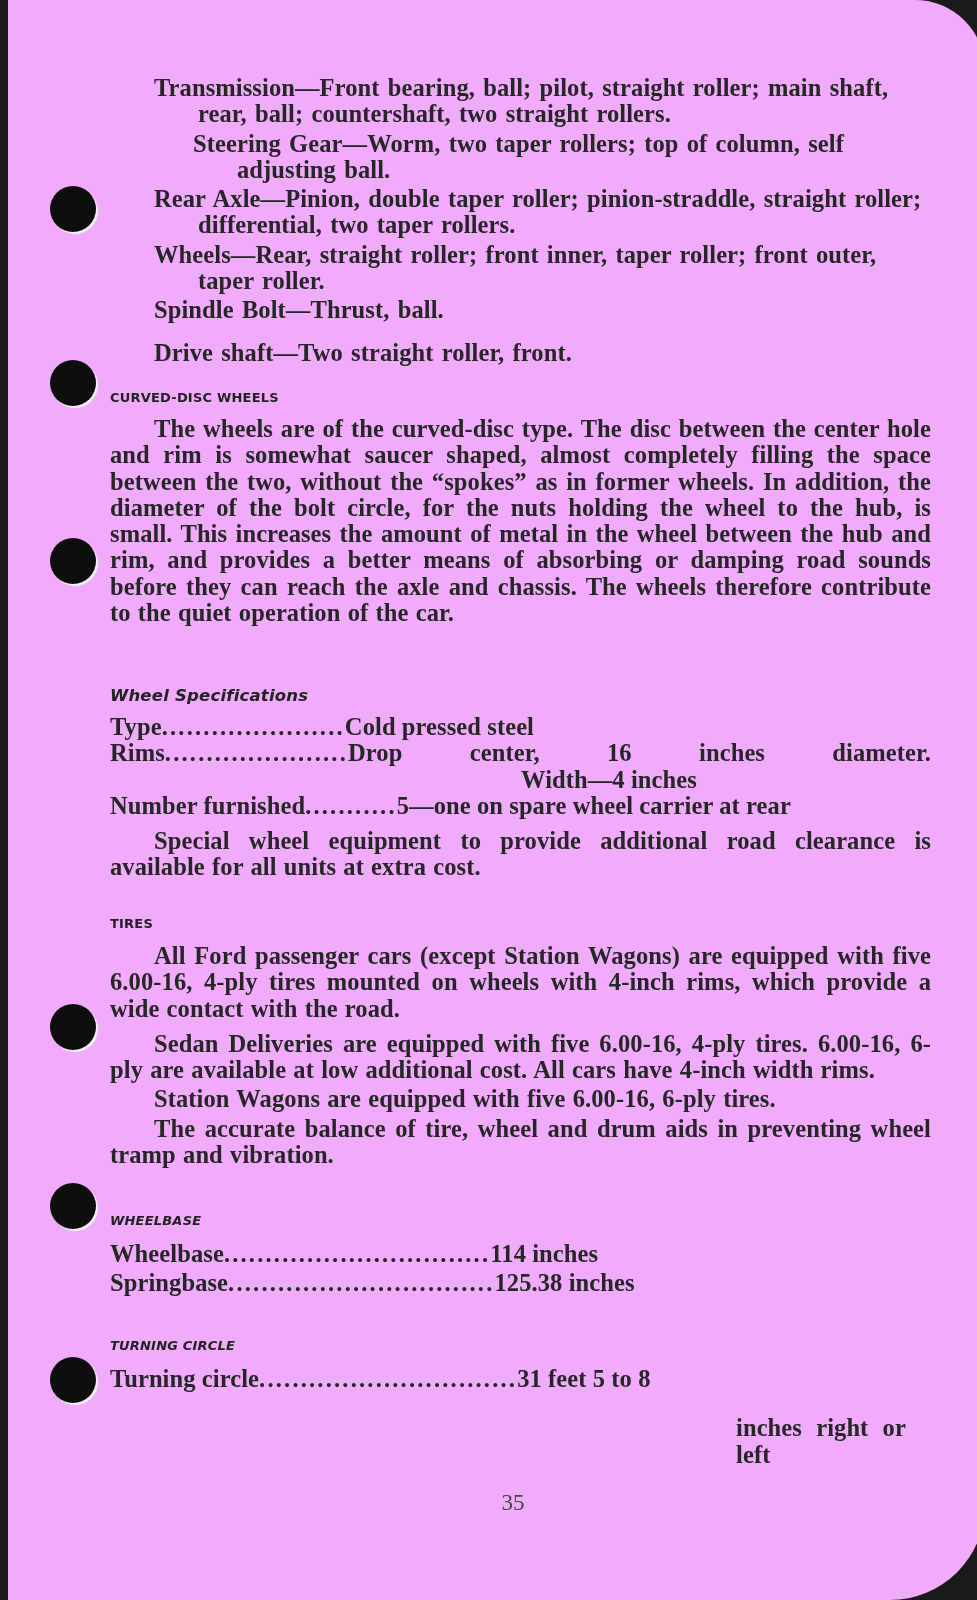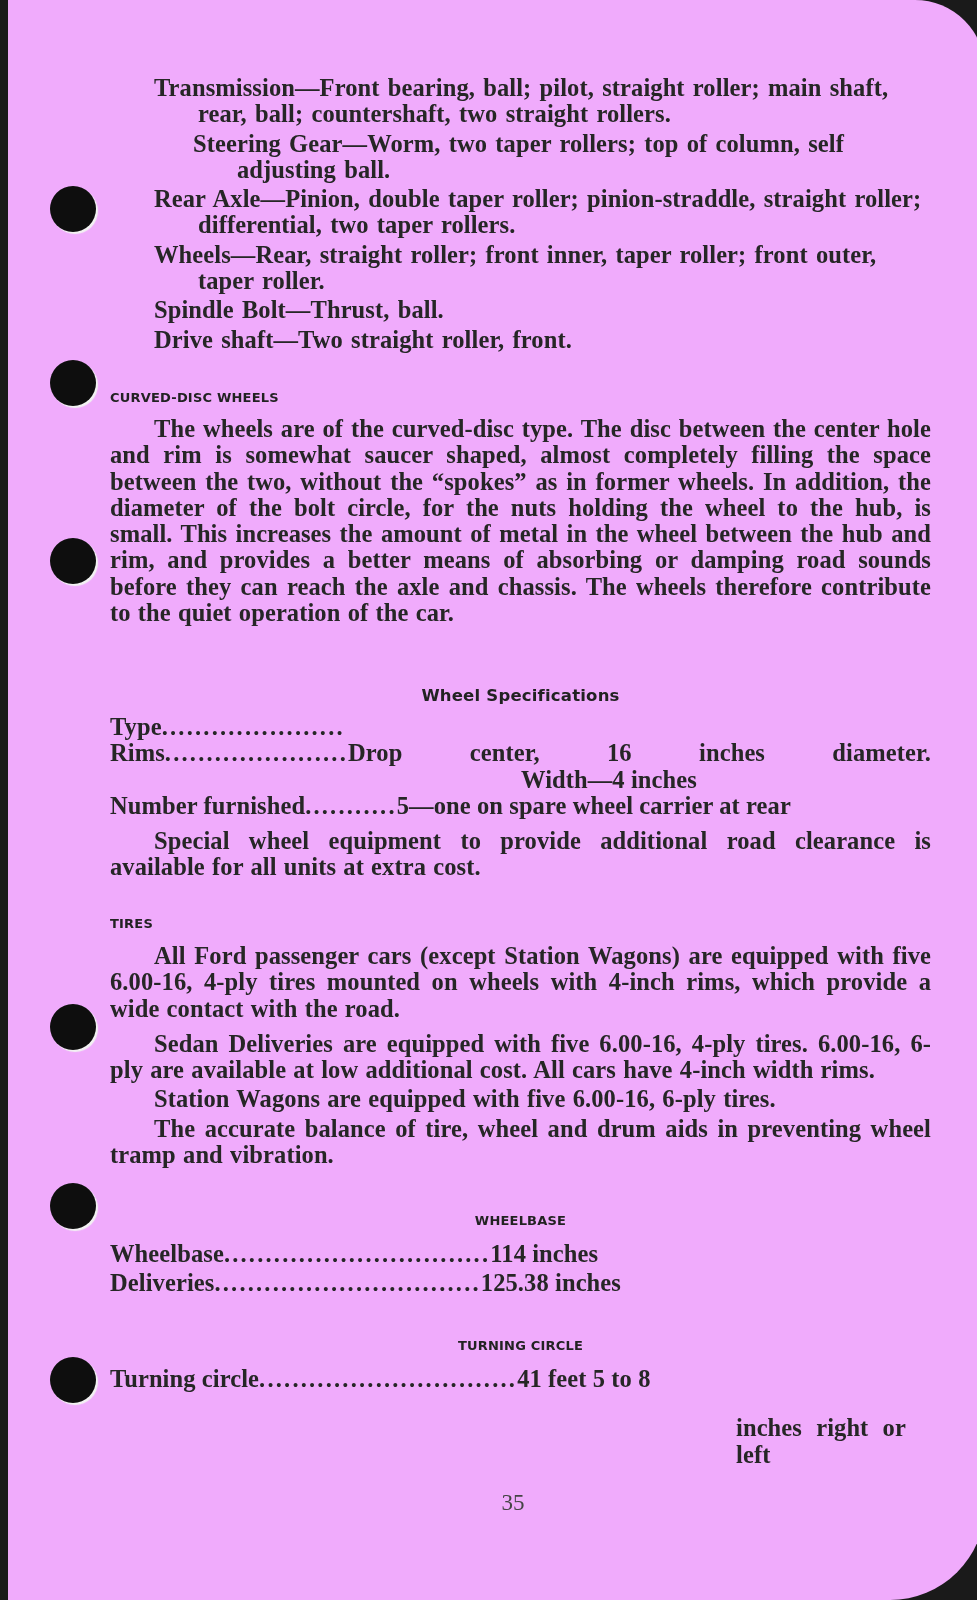--- a/index.html
+++ b/index.html
@@ -58,21 +58,21 @@
     text-align-last: left;
     word-spacing: 1px;
   }
   .spec {
     position: absolute; left: 102px; width: 821px;
   }
   .row { display: flex; white-space: nowrap; align-items: flex-end; }
   .row .lbl { flex: 0 0 auto; }
   .row .dots { flex: 0 0 auto; overflow: hidden; letter-spacing: 2.2px; }
   .row .val { flex: 1 1 auto; white-space: normal; }
-  .center { text-align: center; }
+  .center { text-align: left; font-style: italic; }
   .pagenum {
     position: absolute; left: 0; width: 1010px; top: 1490px;
     text-align: center;
     font-family: "Liberation Serif", serif;
     font-size: 23px;
     color: #444;
   }
 </style>
 </head>
 <body>
@@ -84,34 +84,35 @@
   <div class="hole" style="left:42px; top:538px;"></div>
   <div class="hole" style="left:42px; top:1004px;"></div>
   <div class="hole" style="left:42px; top:1183px;"></div>
   <div class="hole" style="left:42px; top:1357px;"></div>
 
   <div class="hang serif" style="top:75px;">
     <p style="margin-bottom:3px;">Transmission—Front bearing, ball; pilot, straight roller; main shaft, rear, ball; countershaft, two straight rollers.</p>
     <p style="margin-bottom:3px;margin-left:39px;">Steering Gear—Worm, two taper rollers; top of column, self adjusting ball.</p>
     <p style="margin-bottom:3px;">Rear Axle—Pinion, double taper roller; pinion-straddle, straight roller; differential, two taper rollers.</p>
     <p style="margin-bottom:3px;">Wheels—Rear, straight roller; front inner, taper roller; front outer, taper roller.</p>
-    <p style="margin-bottom:3px;">Spindle Bolt—Thrust, ball.</p>
+    <p style="margin-bottom:16px;">Spindle Bolt—Thrust, ball.</p>
     <p>Drive shaft—Two straight roller, front.</p>
   </div>
 
   <div class="heading" style="position:absolute; left:102px; top:390px;">CURVED-DISC WHEELS</div>
   <div class="block serif" style="top:416px;">
     <p>The wheels are of the curved-disc type. The disc between the center hole and rim is somewhat saucer shaped, almost completely filling the space between the two, without the “spokes” as in former wheels. In addition, the diameter of the bolt circle, for the nuts holding the wheel to the hub, is small. This increases the amount of metal in the wheel between the hub and rim, and provides a better means of absorbing or damping road sounds before they can reach the axle and chassis. The wheels therefore contribute to the quiet operation of the car.</p>
   </div>
 
   <div class="heading center" style="position:absolute; left:102px; width:821px; top:686px; font-size:16.5px;">Wheel Specifications</div>
   <div class="spec serif" style="top:714px;">
     <div class="row">
       <span class="lbl">Type</span>
       <span class="dots">......................</span>
+      <span class="val">Cold pressed steel</span>
     </div>
     <div class="row">
       <span class="lbl">Rims</span>
       <span class="dots">......................</span>
       <span class="val" style="text-align:justify; text-align-last:justify; word-spacing:4px;">Drop center, 16 inches diameter.</span>
     </div>
     <div style="padding-left:411px;">Width—4 inches</div>
     <div class="row">
       <span class="lbl">Number furnished</span>
       <span class="dots">...........</span>
@@ -131,31 +132,31 @@
   </div>
 
   <div class="heading center" style="position:absolute; left:102px; width:821px; top:1213px;">WHEELBASE</div>
   <div class="spec serif" style="top:1241px; width:760px;">
     <div class="row" style="margin-bottom:3px;">
       <span class="lbl">Wheelbase</span>
       <span class="dots">................................</span>
       <span class="val">114 inches</span>
     </div>
     <div class="row">
-      <span class="lbl">Deliveries</span>
+      <span class="lbl">Springbase</span>
       <span class="dots">................................</span>
       <span class="val">125.38 inches</span>
     </div>
   </div>
 
   <div class="heading center" style="position:absolute; left:102px; width:821px; top:1338px;">TURNING CIRCLE</div>
   <div class="spec serif" style="top:1366px; width:820px;">
     <div class="row">
       <span class="lbl">Turning circle</span>
       <span class="dots">...............................</span>
-      <span class="val">41 feet 5 to 8</span>
+      <span class="val">31 feet 5 to 8</span>
     </div>
     <div style="padding-left:626px; word-spacing:8px;margin-top:23px;">inches right or</div>
     <div style="padding-left:626px;">left</div>
   </div>
 
   <div class="pagenum">35</div>
 </div>
 
 </body></html>

